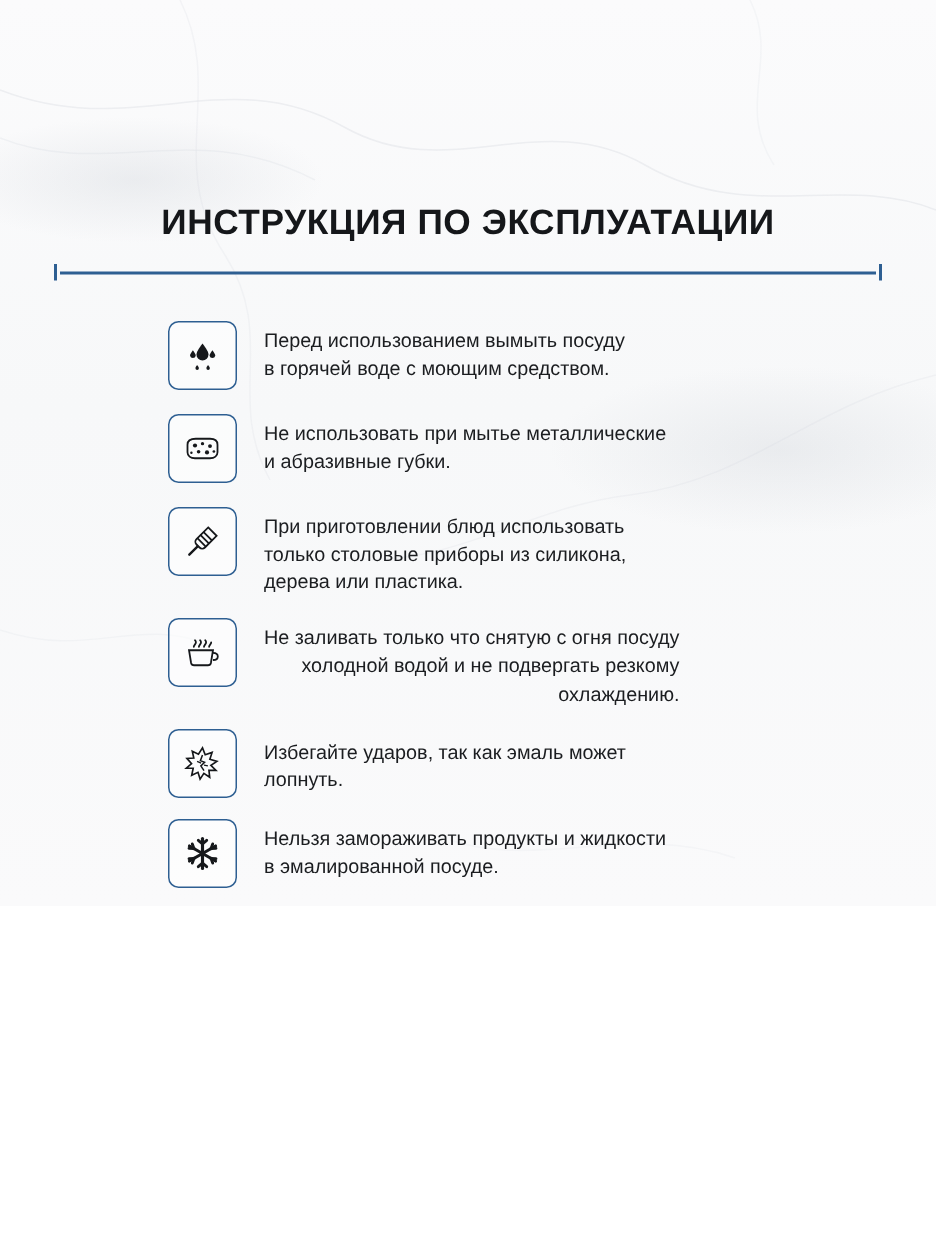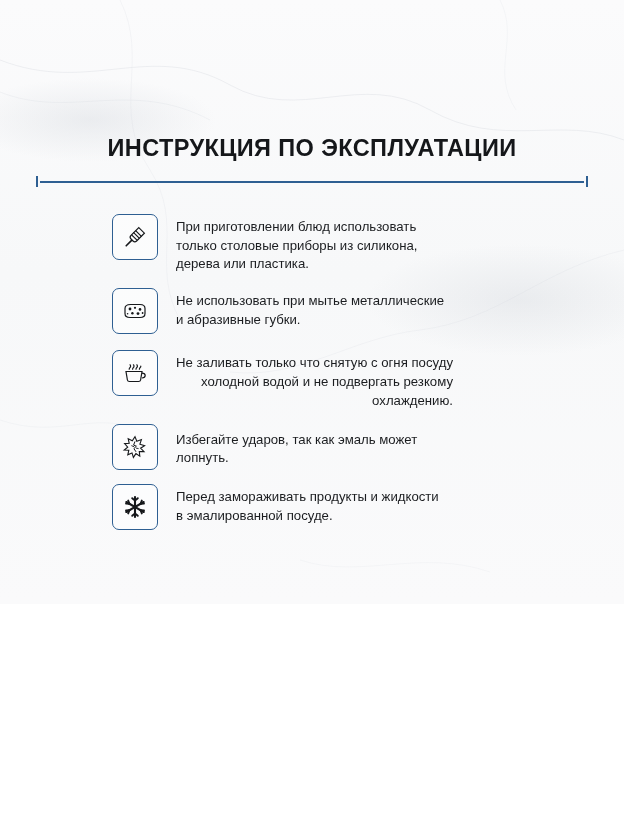--- a/index.html
+++ b/index.html
@@ -135,51 +135,64 @@
   </div>
 
   <div class="rule-wrap">
     <span class="rule-cap left"></span>
     <span class="rule"></span>
     <span class="rule-cap right"></span>
   </div>
 
   <div class="list">
 
-
-    <div class="row r3">
+    <div class="row r1">
       <div class="icon-box">
         <svg width="28" height="28" viewBox="0 0 28 28" fill="none" stroke="#16181b" stroke-width="1.2">
-          <path d="M17.8 4.6 L23.4 10.2 L15.6 18 C14.6 19 13 19 12 18 L10 16 C9 15 9 13.4 10 12.4 Z"></path>
-          <line x1="12.4" y1="9.4" x2="18.2" y2="15.2"></line>
-          <line x1="14.6" y1="7.6" x2="20.4" y2="13.4"></line>
-          <line x1="10.6" y1="11.8" x2="16" y2="17.2"></line>
-          <path d="M10.6 17.4 L5.2 22.8" stroke-width="1.6" stroke-linecap="round"></path>
-        </svg>
-      </div>
-      <div class="row-text">При приготовлении блюд использовать
-только столовые приборы из силикона,
-дерева или пластика.</div>
+          <path d="M14 6 C11.5 9.5 10 11.6 10 13.4 A4 4 0 0 0 18 13.4 C18 11.6 16.5 9.5 14 6 Z" fill="#16181b" stroke="none"></path>
+          <path d="M7.6 10.5 C6.4 12.2 5.7 13.2 5.7 14.1 A1.95 1.95 0 0 0 9.5 14.1 C9.5 13.2 8.8 12.2 7.6 10.5 Z" fill="#16181b" stroke="none"></path>
+          <path d="M20.6 10.5 C19.4 12.2 18.7 13.2 18.7 14.1 A1.95 1.95 0 0 0 22.5 14.1 C22.5 13.2 21.8 12.2 20.6 10.5 Z" fill="#16181b" stroke="none"></path>
+          <path d="M10.4 20.4 C9.7 21.4 9.3 22 9.3 22.5 A1.15 1.15 0 0 0 11.6 22.5 C11.6 22 11.1 21.4 10.4 20.4 Z" fill="#16181b" stroke="none"></path>
+          <path d="M17.7 20.4 C17 21.4 16.6 22 16.6 22.5 A1.15 1.15 0 0 0 18.9 22.5 C18.9 22 18.4 21.4 17.7 20.4 Z" fill="#16181b" stroke="none"></path>
+        </svg>
+      </div>
+      <div class="row-text">Перед использованием вымыть посуду
+в горячей воде с моющим средством.</div>
     </div>
 
     <div class="row r2">
       <div class="icon-box">
         <svg width="30" height="28" viewBox="0 0 30 28" fill="none" stroke="#16181b" stroke-width="1.2">
           <path d="M5 11.5 C5 9 7 7.5 10.5 7.5 L20 7.5 C23 7.5 25 9 25 11.5 L25 16.5 C25 18.8 23 20.5 20 20.5 L10 20.5 C7 20.5 5 18.8 5 16.5 Z"></path>
           <circle cx="10" cy="12" r="1.4" fill="#16181b" stroke="none"></circle>
           <circle cx="15" cy="10.8" r="1.1" fill="#16181b" stroke="none"></circle>
           <circle cx="20" cy="12.4" r="1.3" fill="#16181b" stroke="none"></circle>
           <circle cx="12.4" cy="16.2" r="1.2" fill="#16181b" stroke="none"></circle>
           <circle cx="18" cy="16.6" r="1.4" fill="#16181b" stroke="none"></circle>
           <circle cx="22.6" cy="16" r="0.9" fill="#16181b" stroke="none"></circle>
           <circle cx="7.6" cy="16.8" r="0.8" fill="#16181b" stroke="none"></circle>
         </svg>
       </div>
       <div class="row-text">Не использовать при мытье металлические
 и абразивные губки.</div>
+    </div>
+
+    <div class="row r3">
+      <div class="icon-box">
+        <svg width="28" height="28" viewBox="0 0 28 28" fill="none" stroke="#16181b" stroke-width="1.2">
+          <path d="M17.8 4.6 L23.4 10.2 L15.6 18 C14.6 19 13 19 12 18 L10 16 C9 15 9 13.4 10 12.4 Z"></path>
+          <line x1="12.4" y1="9.4" x2="18.2" y2="15.2"></line>
+          <line x1="14.6" y1="7.6" x2="20.4" y2="13.4"></line>
+          <line x1="10.6" y1="11.8" x2="16" y2="17.2"></line>
+          <path d="M10.6 17.4 L5.2 22.8" stroke-width="1.6" stroke-linecap="round"></path>
+        </svg>
+      </div>
+      <div class="row-text">При приготовлении блюд использовать
+только столовые приборы из силикона,
+дерева или пластика.</div>
     </div>
 
     <div class="row r4">
       <div class="icon-box">
         <svg width="30" height="28" viewBox="0 0 30 28" fill="none" stroke="#16181b" stroke-width="1.2">
           <path d="M6 12.5 L22 12.5 L20.6 21 C20.4 22 19.6 22.5 18.6 22.5 L9.4 22.5 C8.4 22.5 7.6 22 7.4 21 Z"></path>
           <path d="M22 14.2 C24 14.2 25.2 15.2 25.2 16.6 C25.2 18 24 19 22 19"></path>
           <path d="M9.2 10.2 C9.2 8.8 10.6 8.6 10.6 7.2 C10.6 6.2 10 5.8 10 5.8" stroke-linecap="round"></path>
           <path d="M12.6 10.2 C12.6 8.8 14 8.6 14 7.2 C14 6.2 13.4 5.8 13.4 5.8" stroke-linecap="round"></path>
           <path d="M16 10.2 C16 8.8 17.4 8.6 17.4 7.2 C17.4 6.2 16.8 5.8 16.8 5.8" stroke-linecap="round"></path>
@@ -219,18 +232,18 @@
               <path d="M8.4 10.8 L7.2 7.6"></path>
             <path d="M19.6 17.2 L23 17.4"></path>
               <path d="M19.6 17.2 L20.8 20.4"></path>
             <path d="M8.4 17.2 L5 17.4"></path>
               <path d="M8.4 17.2 L7.2 20.4"></path>
             <path d="M19.6 10.8 L23 10.6"></path>
               <path d="M19.6 10.8 L20.8 7.6"></path>
           </g>
         </svg>
       </div>
-      <div class="row-text">Перед замораживать продукты и жидкости
+      <div class="row-text">Нельзя замораживать продукты и жидкости
 в эмалированной посуде.</div>
     </div>
 
   </div>
 </div>
 
 </body></html>

